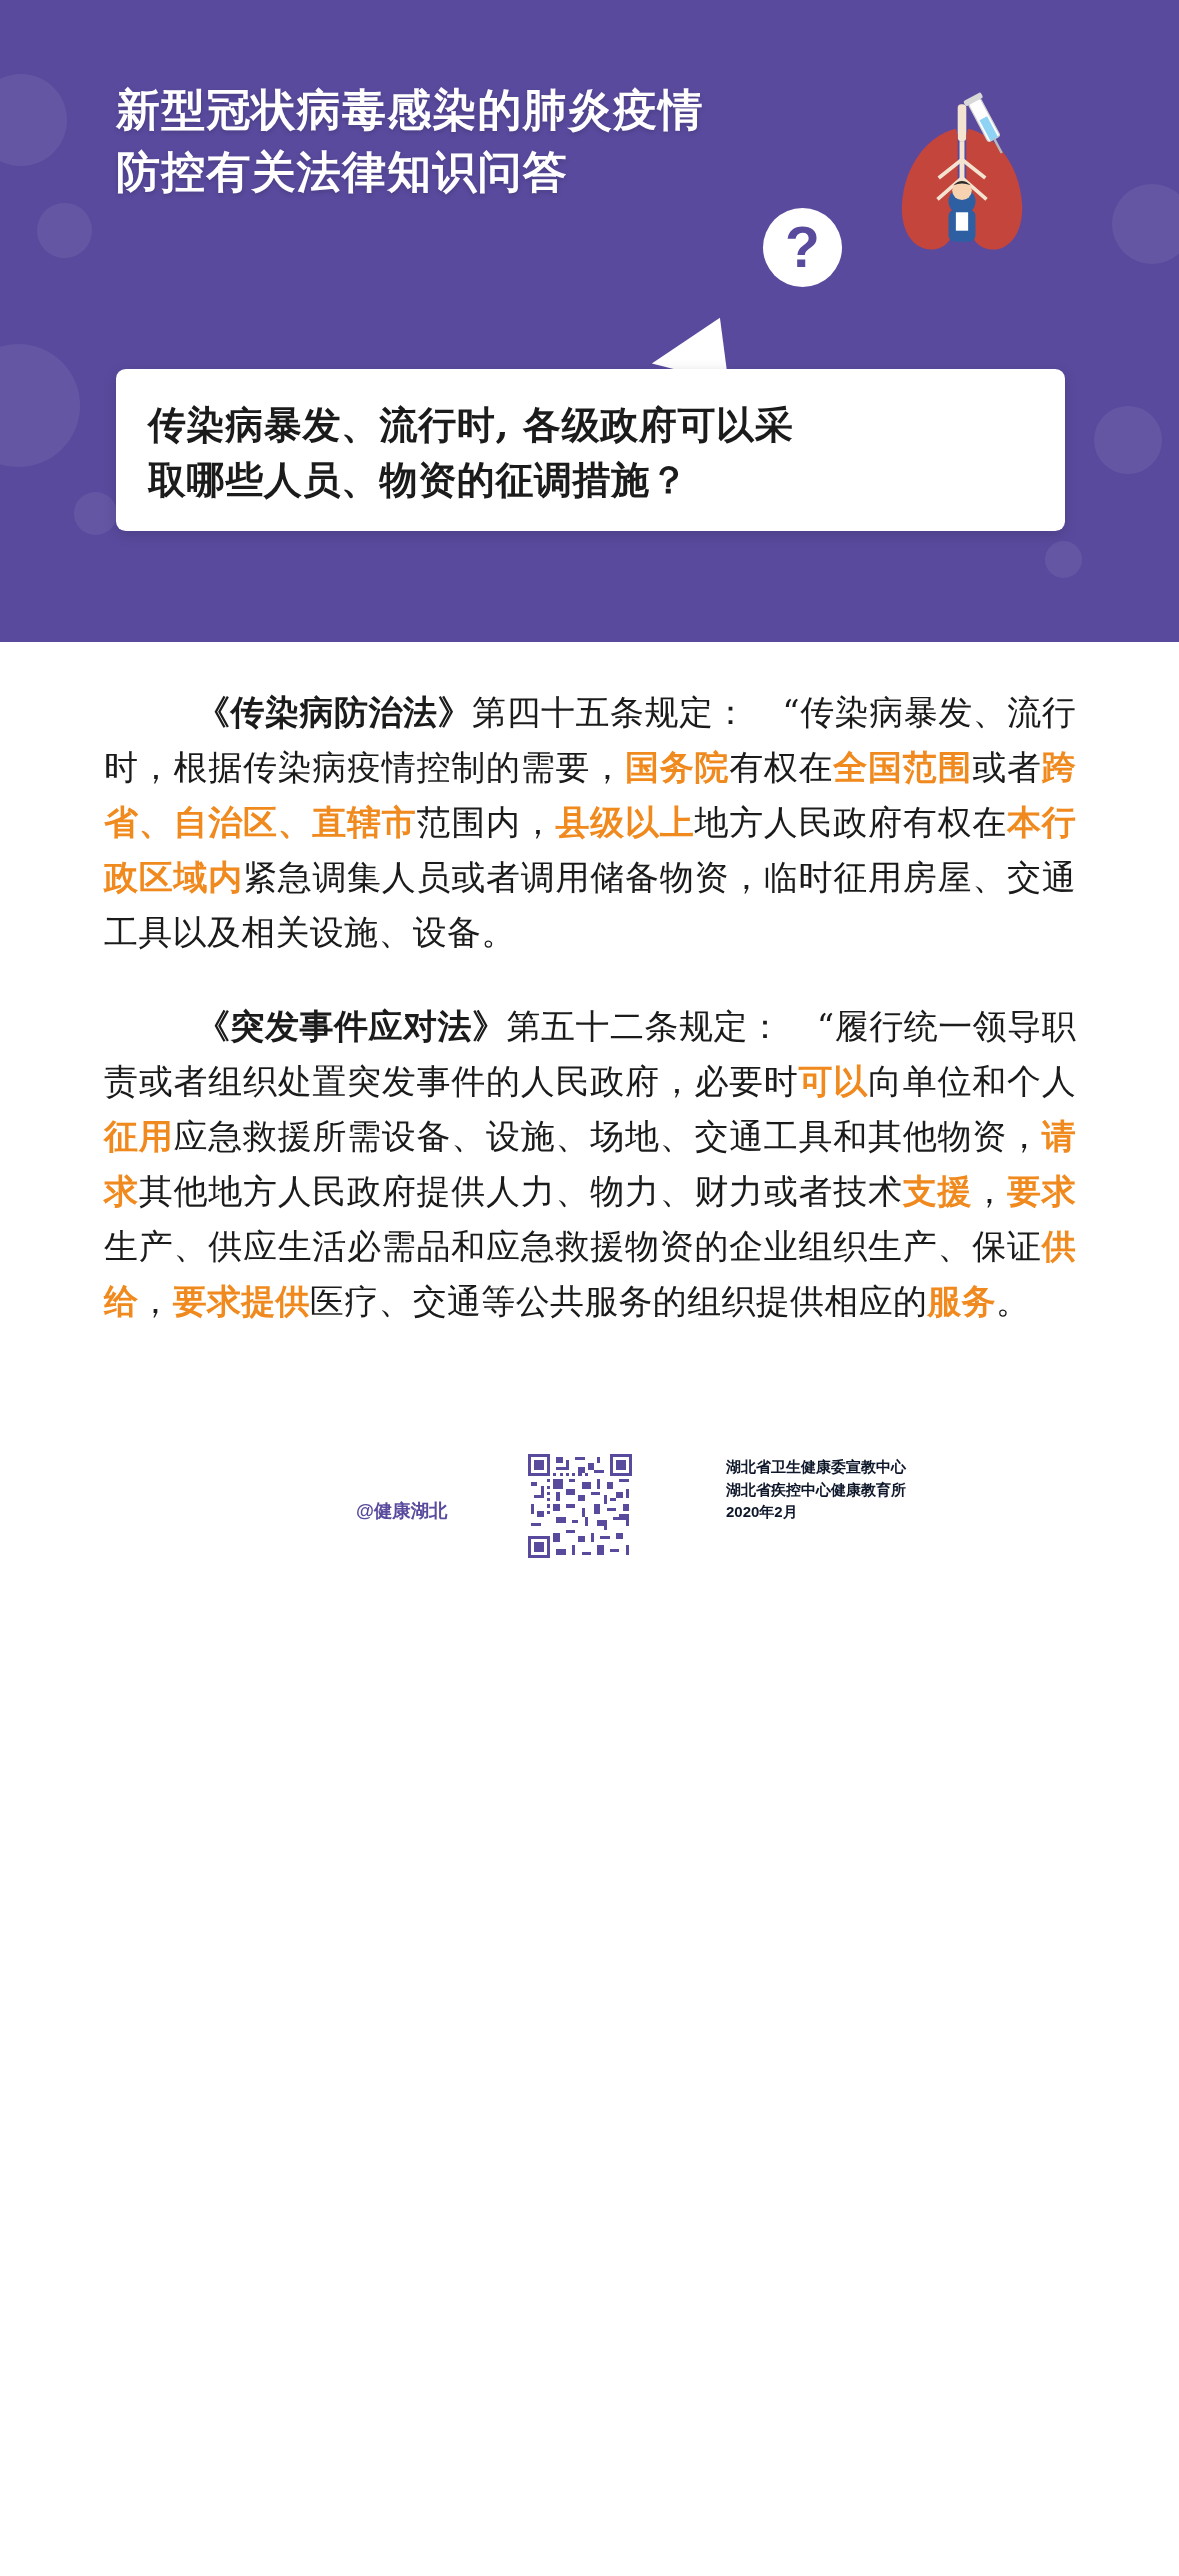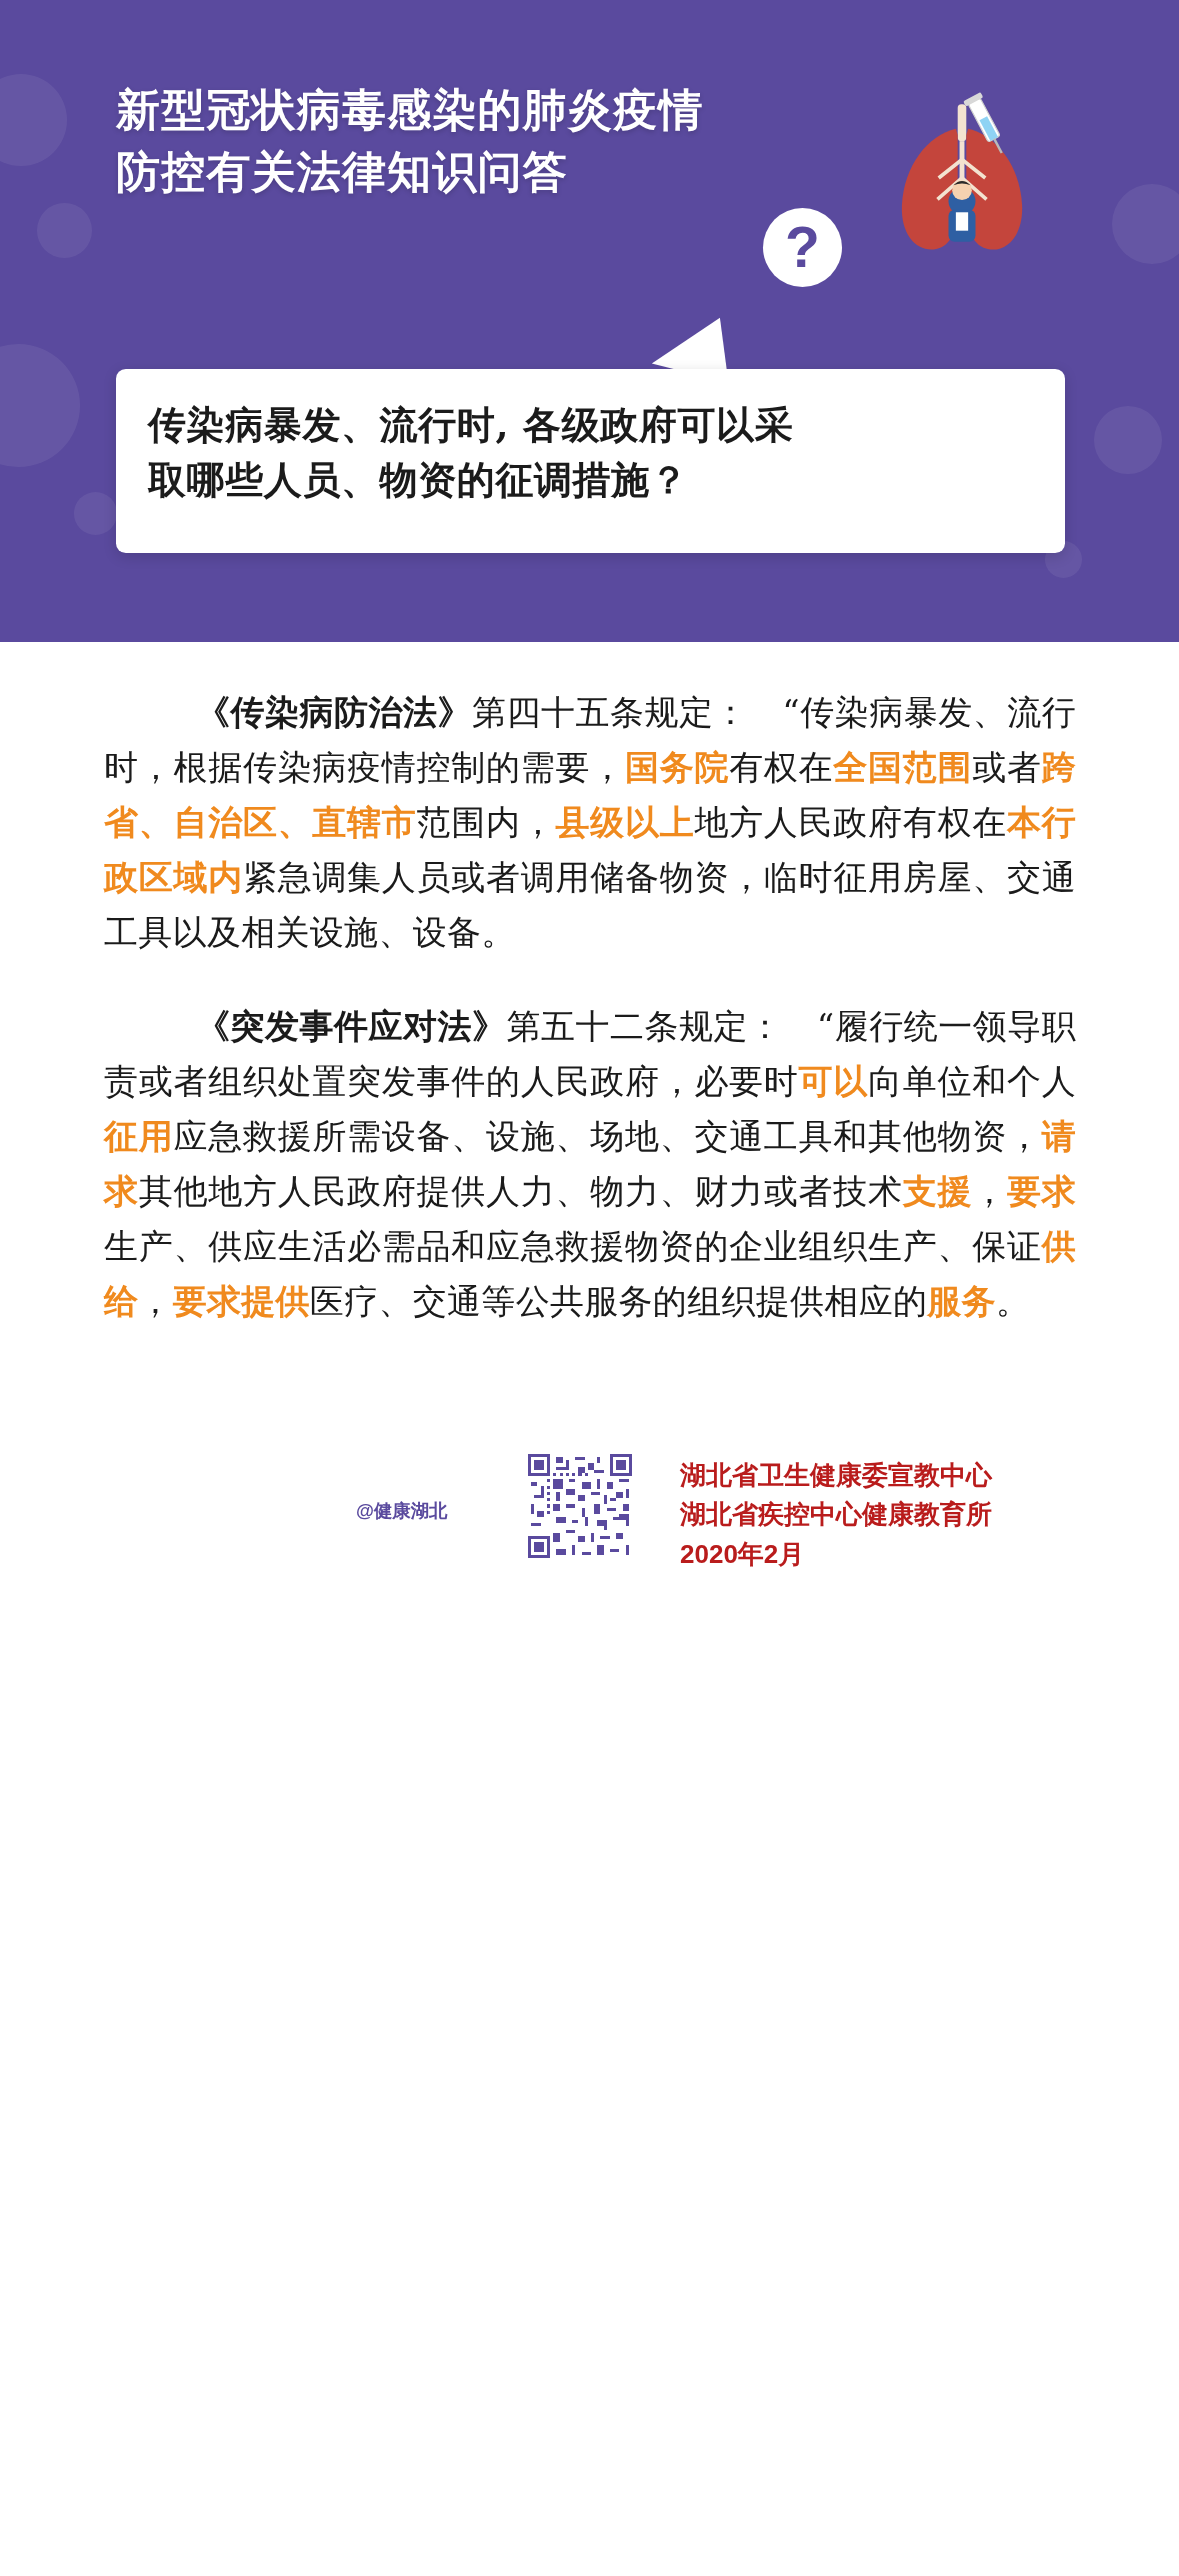--- a/index.html
+++ b/index.html
@@ -77,21 +77,21 @@
   }
 
   
   .speech {
     position: absolute;
     left: 116px;
     top: 369px;
     width: 949px;
     background: #ffffff;
     border-radius: 9.8px;
-    padding: 28px 32px 46px 32px;
+    padding: 28px 32px 24px 32px;
     box-shadow: 0 3.7px 13.5px rgba(0,0,0,0.14);
   }
   .speech-text {
     font-family: "DejaVu Serif", "Liberation Serif", serif;
     font-size: 38px;
     line-height: 1.45;
     color: #1b1b1b;
     font-weight: bold;
     letter-spacing: 0.6px;
     white-space: pre-line;
@@ -159,24 +159,24 @@
   }
   .qr {
     position: absolute;
     left: 528px;
     top: 48px;
     width: 104px;
     height: 104px;
   }
   .footer-lines {
     position: absolute;
-    left: 680px;
+    left: 726px;
     top: 50px;
-    color: #b91c1c;
-    font-size: 26px;
+    color: #0f172a;
+    font-size: 15px;
     font-weight: bold;
     line-height: 1.52;
     font-family: "Liberation Sans", sans-serif;
     white-space: pre-line;
   }
 </style>
 </head>
 <body>
 
 <div class="header">

